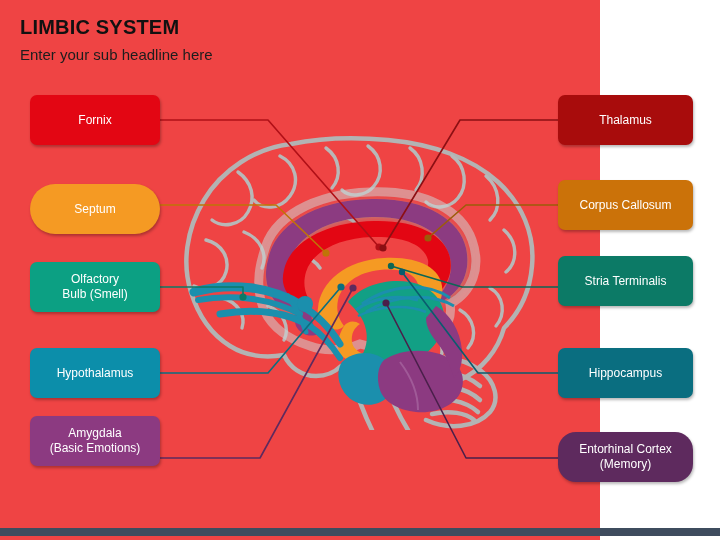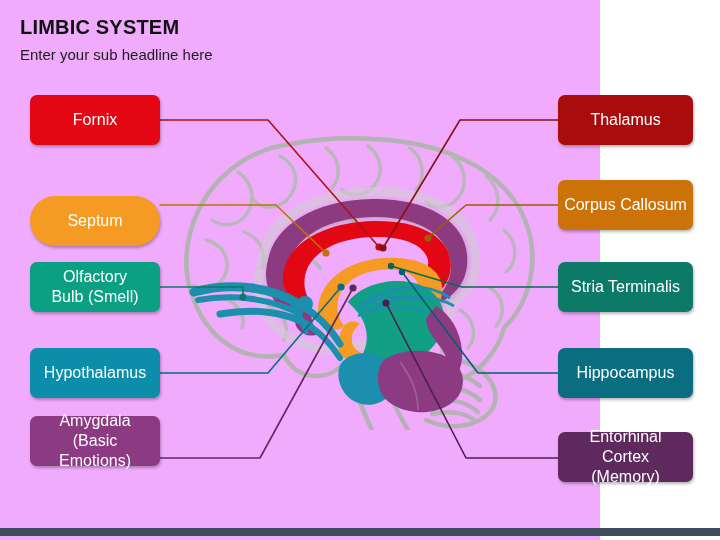--- a/index.html
+++ b/index.html
@@ -15,21 +15,21 @@
     overflow: hidden;
     font-family: "Liberation Sans", sans-serif;
     -webkit-font-smoothing: antialiased;
   }
 
   #stage {
     position: absolute;
     left: 0; top: 0;
     width: 600px;
     height: 540px;
-    background: #f0abfc;
+    background: #ef4444;
   }
 
   
   #page-title {
     position: absolute;
     left: 20px;
     top: 16px;
     font-size: 20px;
     font-weight: bold;
     letter-spacing: 0.2px;
@@ -67,21 +67,21 @@
 
   
   .label-box {
     position: absolute;
     display: flex;
     align-items: center;
     justify-content: center;
     text-align: center;
     border-radius: 7px;
     color: #ffffff;
-    font-size: 16px;
+    font-size: 12px;
     line-height: 1.25;
     font-weight: normal;
     box-sizing: border-box;
     padding: 2px 6px;
     box-shadow: 1px 2px 3px rgba(0,0,0,0.28);
     cursor: pointer;
   }
   .label-box .box-text {
     display: block;
     white-space: pre-line;
@@ -330,47 +330,47 @@
       <circle cx="428" cy="238" r="3.6" fill="#9c5c09"></circle>
       <circle cx="391" cy="266" r="3.2" fill="#0c6655"></circle>
       <circle cx="402" cy="272" r="3.2" fill="#0a5c6e"></circle>
       <circle cx="386" cy="303" r="3.6" fill="#4a1f4a"></circle>
     </g>
   </svg>
 
   <div class="label-box left-box" style="top:95px;  background:#e30613;">
     <span class="box-text">Fornix</span>
   </div>
-  <div class="label-box left-box" style="top:196px; background:#f59a23;border-radius:25px;">
+  <div class="label-box left-box" style="top:184px; background:#f59a23;border-radius:25px;">
     <span class="box-text">Septum</span>
   </div>
   <div class="label-box left-box" style="top:348px; background:#0c8eaa;">
     <span class="box-text">Hypothalamus</span>
   </div>
   <div class="label-box left-box" style="top:262px; background:#0ca083;">
     <span class="box-text">Olfactory
 Bulb (Smell)</span>
   </div>
   <div class="label-box left-box" style="top:416px; background:#8c3a81;">
     <span class="box-text">Amygdala
 (Basic Emotions)</span>
   </div>
 
   <div class="label-box right-box" style="top:95px;  background:#a80c0c;">
     <span class="box-text">Thalamus</span>
   </div>
   <div class="label-box right-box" style="top:180px; background:#cb7209;">
     <span class="box-text">Corpus Callosum</span>
   </div>
-  <div class="label-box right-box" style="top:262px; background:#0c7a66;">
+  <div class="label-box right-box" style="top:256px; background:#0c7a66;">
     <span class="box-text">Stria Terminalis</span>
   </div>
   <div class="label-box right-box" style="top:348px; background:#0a6e80;">
     <span class="box-text">Hippocampus</span>
   </div>
-  <div class="label-box right-box" style="top:432px; background:#5e2a5e;">
+  <div class="label-box right-box" style="top:432px; background:#5e2a5e;border-radius:18px;">
     <span class="box-text">Entorhinal Cortex
 (Memory)</span>
   </div>
 
   <div id="footer-bar"></div>
 
 </div>
 
 </body></html>

